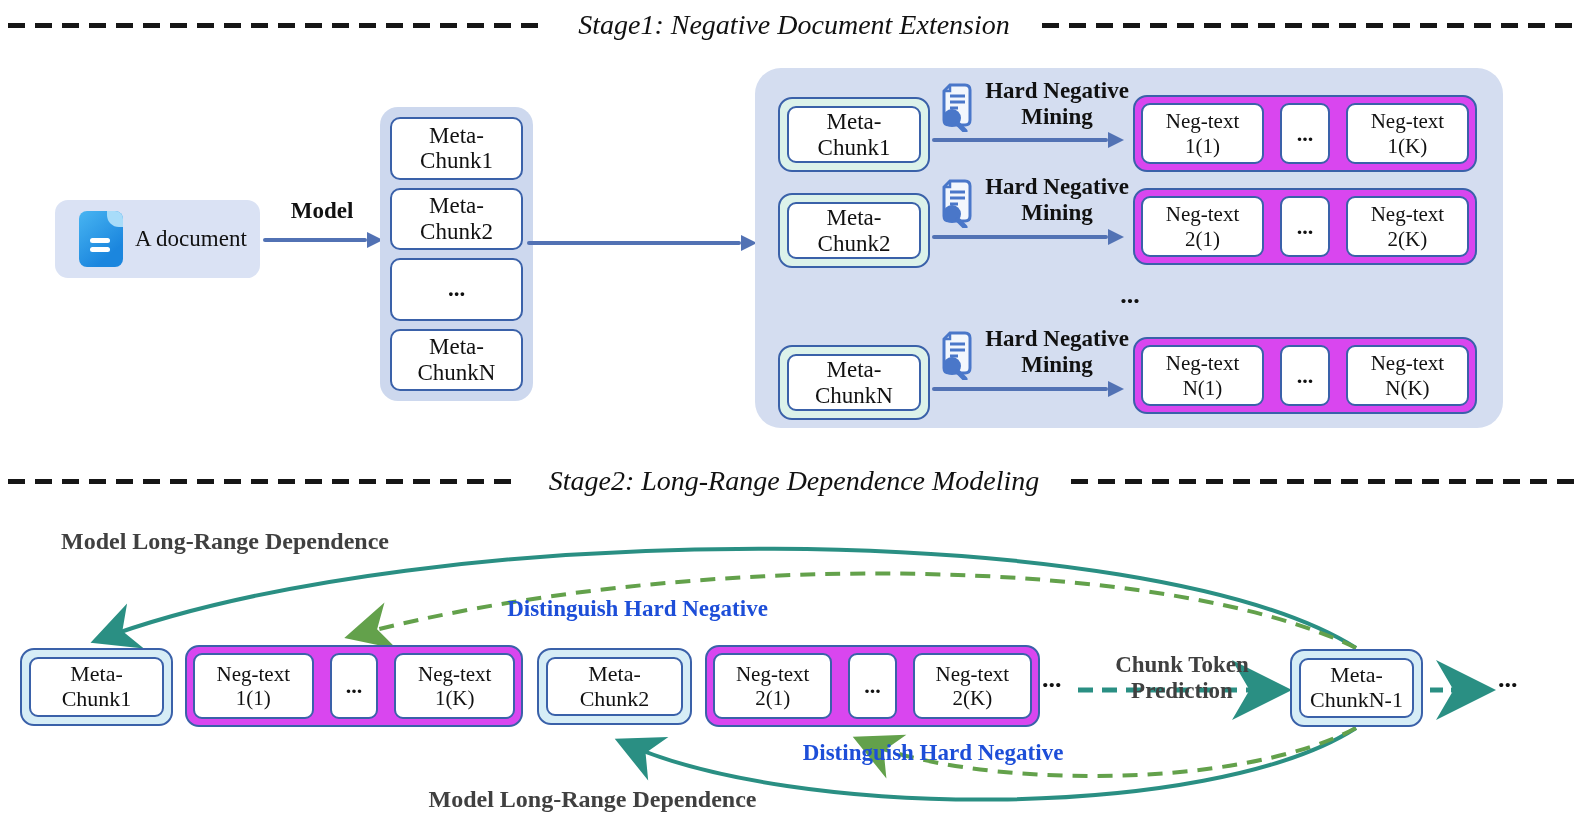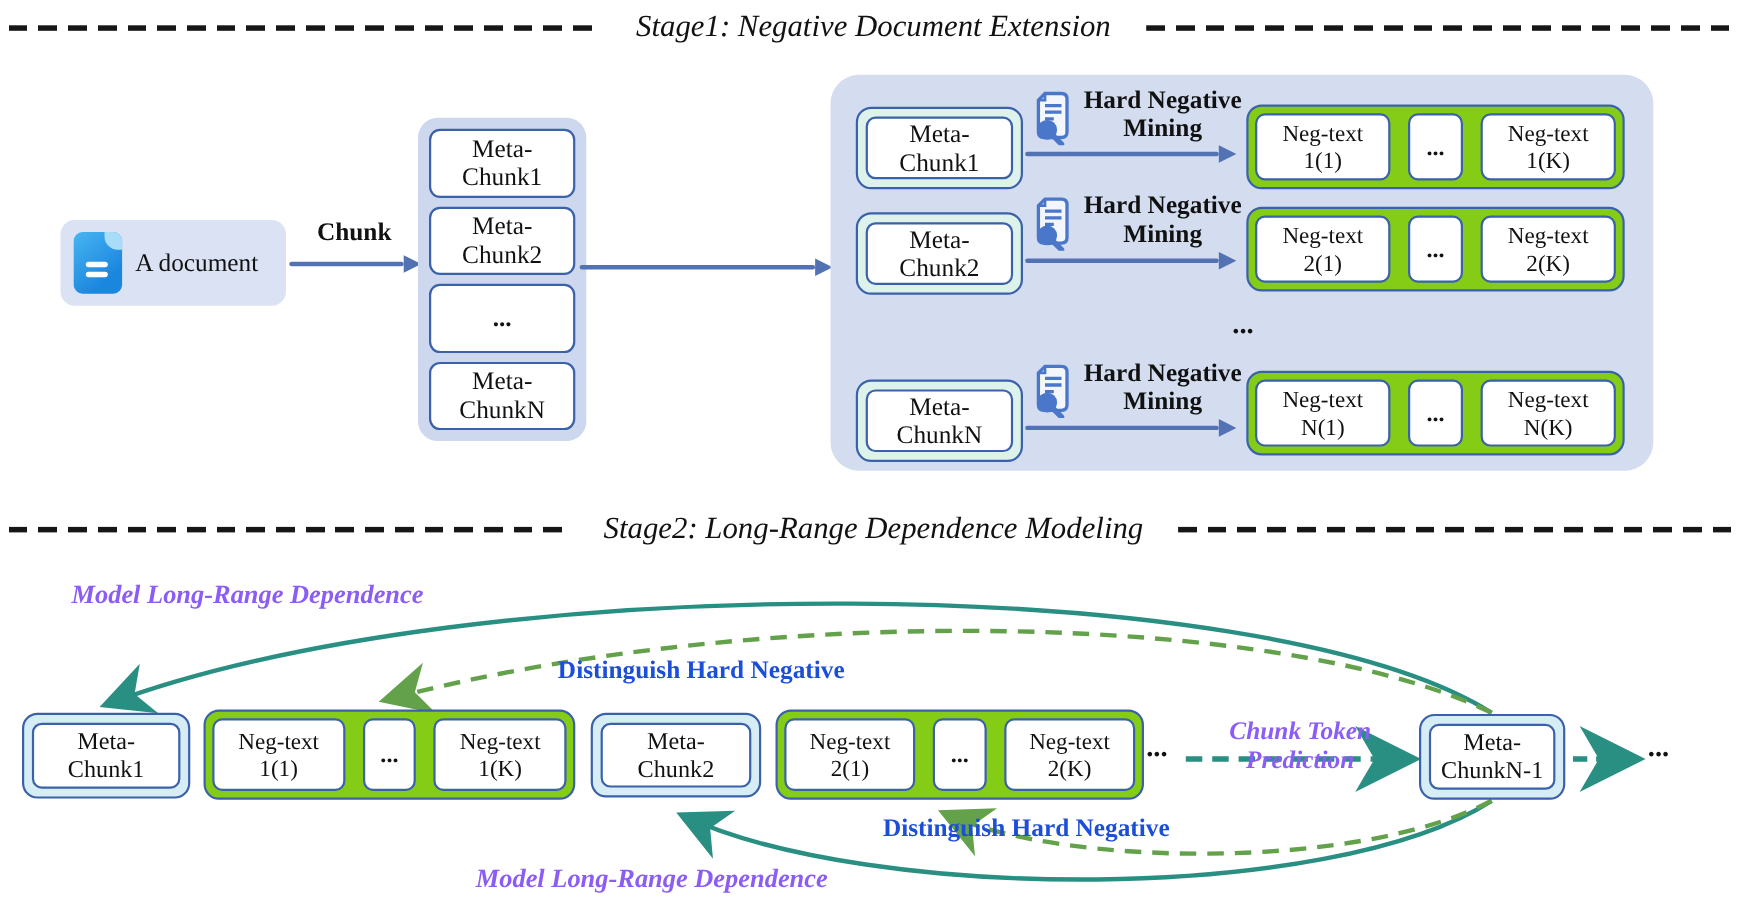--- a/index.html
+++ b/index.html
@@ -13,30 +13,30 @@
   .stage-title{font-style:italic;font-size:28px;white-space:nowrap;padding:0 6px;}
 
   
   .meta-outer{position:absolute;border:2px solid #3a61a9;border-radius:14px;padding:7px;
               box-sizing:border-box;display:flex;}
   .mint{background:#dcf2ea;}
   .cyan{background:#d6edf6;}
   .meta-inner{flex:1;background:#fff;border:2px solid #3a61a9;border-radius:9px;
               display:flex;align-items:center;justify-content:center;text-align:center;
               white-space:pre-line;font-size:23px;line-height:1.12;}
-  .neg-group{position:absolute;background:#84cc16;border:2px solid #3a61a9;border-radius:14px;
+  .neg-group{position:absolute;background:#d946ef;border:2px solid #3a61a9;border-radius:14px;
              box-sizing:border-box;display:flex;gap:16px;padding:6px;}
   .neg-box{background:#fff;border:2px solid #3a61a9;border-radius:9px;
            display:flex;align-items:center;justify-content:center;text-align:center;
            white-space:pre-line;font-size:21px;line-height:1.15;flex:1.3;}
   .dots-box{flex:0.5;font-weight:bold;font-size:22px;}
 
   
   .doc-box{position:absolute;left:55px;top:200px;width:205px;height:78px;background:#dae2f4;
-           border-radius:13px;display:flex;align-items:center;gap:12px;padding-left:12px;
+           border-radius:13px;display:flex;align-items:center;gap:12px;padding-left:24px;
            box-sizing:border-box;font-size:23px;}
   .file-icon{position:relative;width:44px;height:56px;border-radius:8px;
              background:linear-gradient(140deg,#48b5f2 0%,#1b86de 75%);flex:0 0 auto;}
   .file-icon::before{content:"";position:absolute;top:0;right:0;width:16px;height:16px;
              background:#a8dcf9;border-radius:0 8px 0 12px;}
   .file-icon::after{content:"";position:absolute;left:11px;top:27px;width:20px;height:5px;
              background:#fff;border-radius:3px;box-shadow:0 9px 0 #fff;}
 
   .blabel{position:absolute;font-weight:bold;font-size:23px;text-align:center;line-height:1.12;}
   .barrow{position:absolute;height:16px;display:flex;align-items:center;}
@@ -54,41 +54,41 @@
   .bigbox{position:absolute;left:755px;top:68px;width:748px;height:360px;background:#d4ddf0;
           border-radius:26px;}
   .mine-label{position:absolute;left:222px;width:160px;font-weight:bold;font-size:23px;
               text-align:center;line-height:1.12;white-space:pre-line;}
   .mine-icon{position:absolute;left:182px;width:38px;height:50px;}
   .c-dots{position:absolute;left:340px;top:212px;width:70px;text-align:center;
           font-weight:bold;font-size:26px;}
 
   
   .overlay{position:absolute;left:0;top:490px;pointer-events:none;}
-  .teal{color:#8b5cf6;font-style:italic;}
+  .teal{color:#404040;}
   .green{color:#1d4ed8;}
   .big-dots{position:absolute;font-weight:bold;font-size:26px;}
 </style>
 </head>
 <body>
 
 <div class="canvas">
 
   <div class="divider" style="top:6px;height:38px;">
     <div class="dash-line"></div>
     <div class="stage-title">Stage1: Negative Document Extension</div>
     <div class="dash-line"></div>
   </div>
 
   <div class="doc-box">
     <div class="file-icon"></div>
     <span>A document</span>
   </div>
 
-  <div class="blabel" style="left:258px;top:198px;width:128px;">Chunk</div>
+  <div class="blabel" style="left:258px;top:198px;width:128px;">Model</div>
   <div class="barrow" style="left:263px;top:232px;width:120px;">
     <div class="shaft"></div>
     <div class="head"></div>
   </div>
 
   <div class="stack">
     <div class="stack-box">Meta-
 Chunk1</div>
     <div class="stack-box">Meta-
 Chunk2</div>

